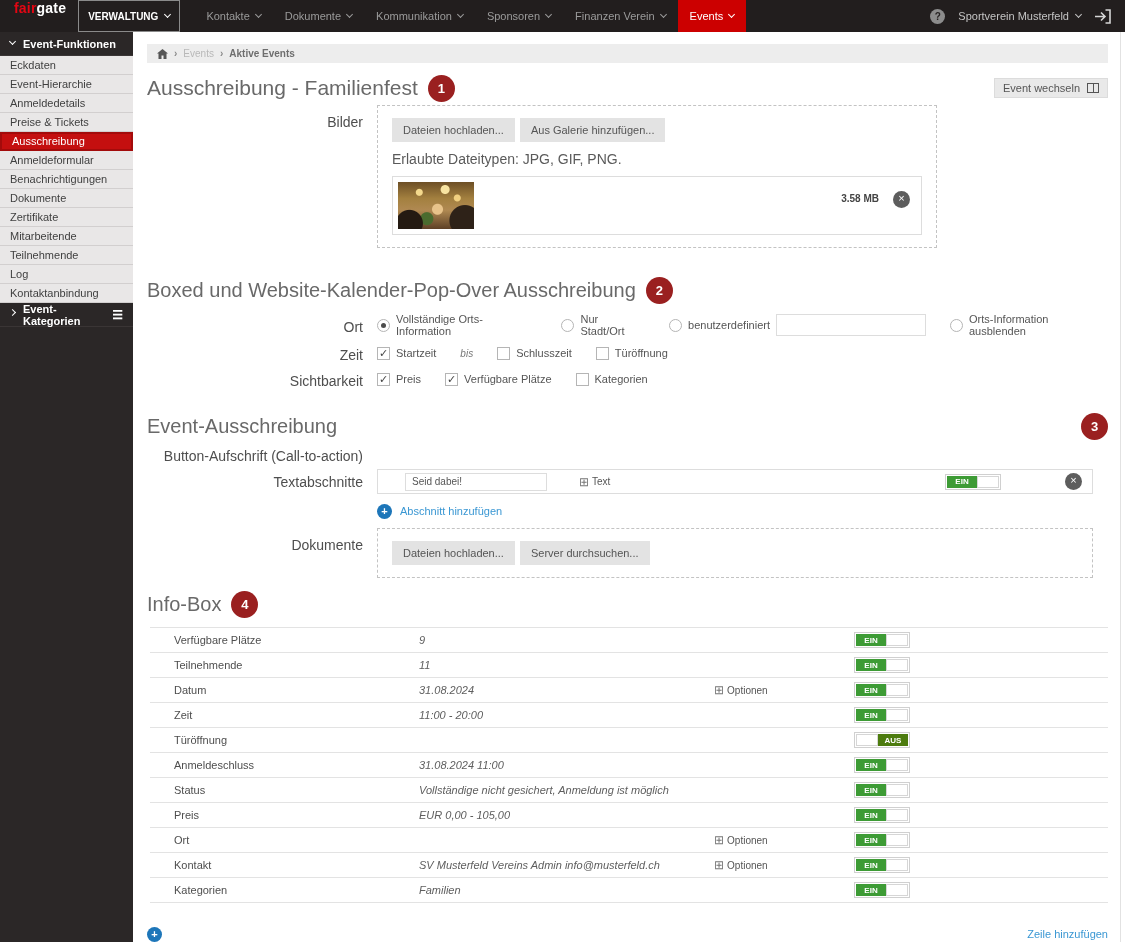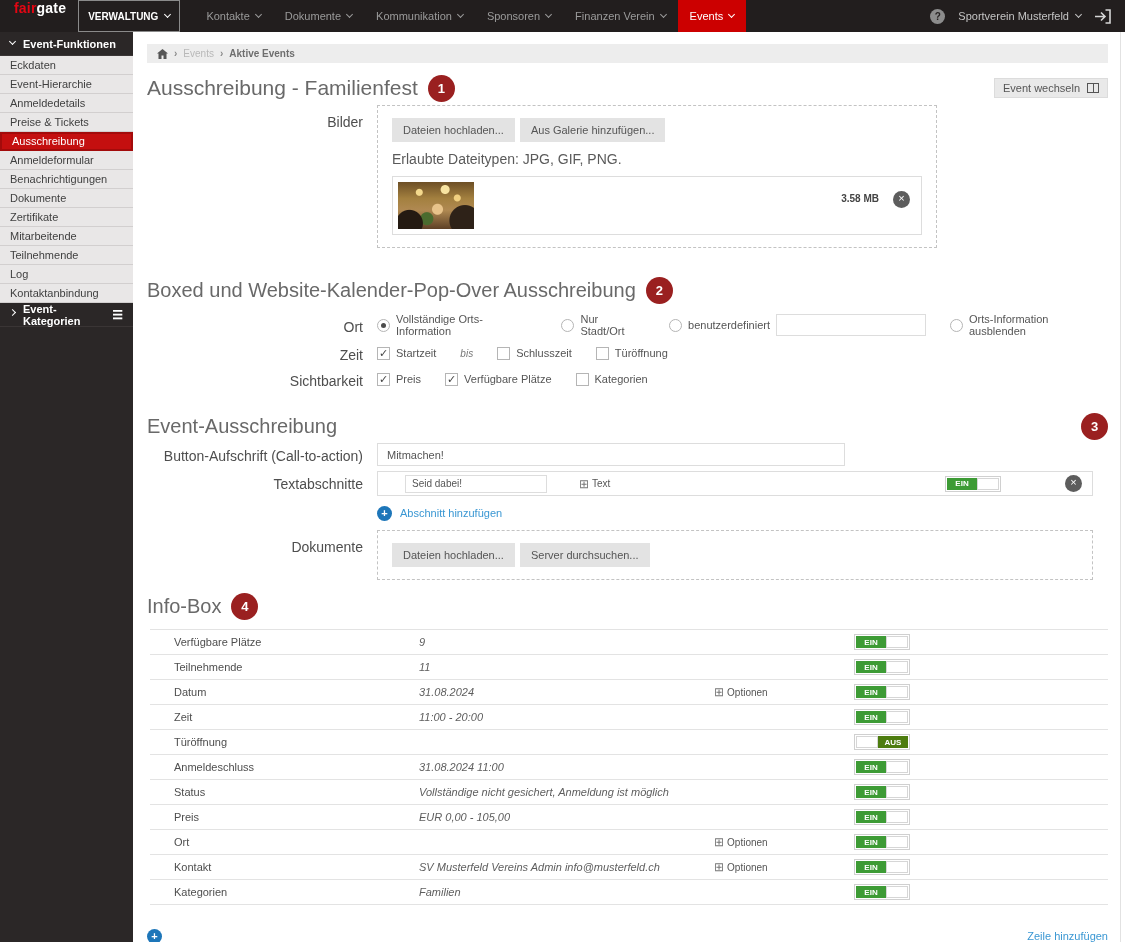--- a/index.html
+++ b/index.html
@@ -313,23 +313,20 @@
       </div>
   </div>
 
   <div class="section-head mt23">
     <span class="h-title">Event-Ausschreibung</span>
     <span class="badge">3</span>
   </div>
 
   <div class="form-row mt3">
     <div class="form-label">Button-Aufschrift (Call-to-action)</div>
-    <div class="form-ctrl">
-      <input class="text-input" value="Mitmachen!" style="">
-    </div>
   </div>
 
   <div class="form-row mt5">
     <div class="form-label">Textabschnitte</div>
     <div class="form-ctrl">
       <div class="abschnitt-row">
         <input value="Seid dabei!" style="">
         <span class="expander">
           <span class="sq-plus">⊞</span>
           <span>Text</span>

